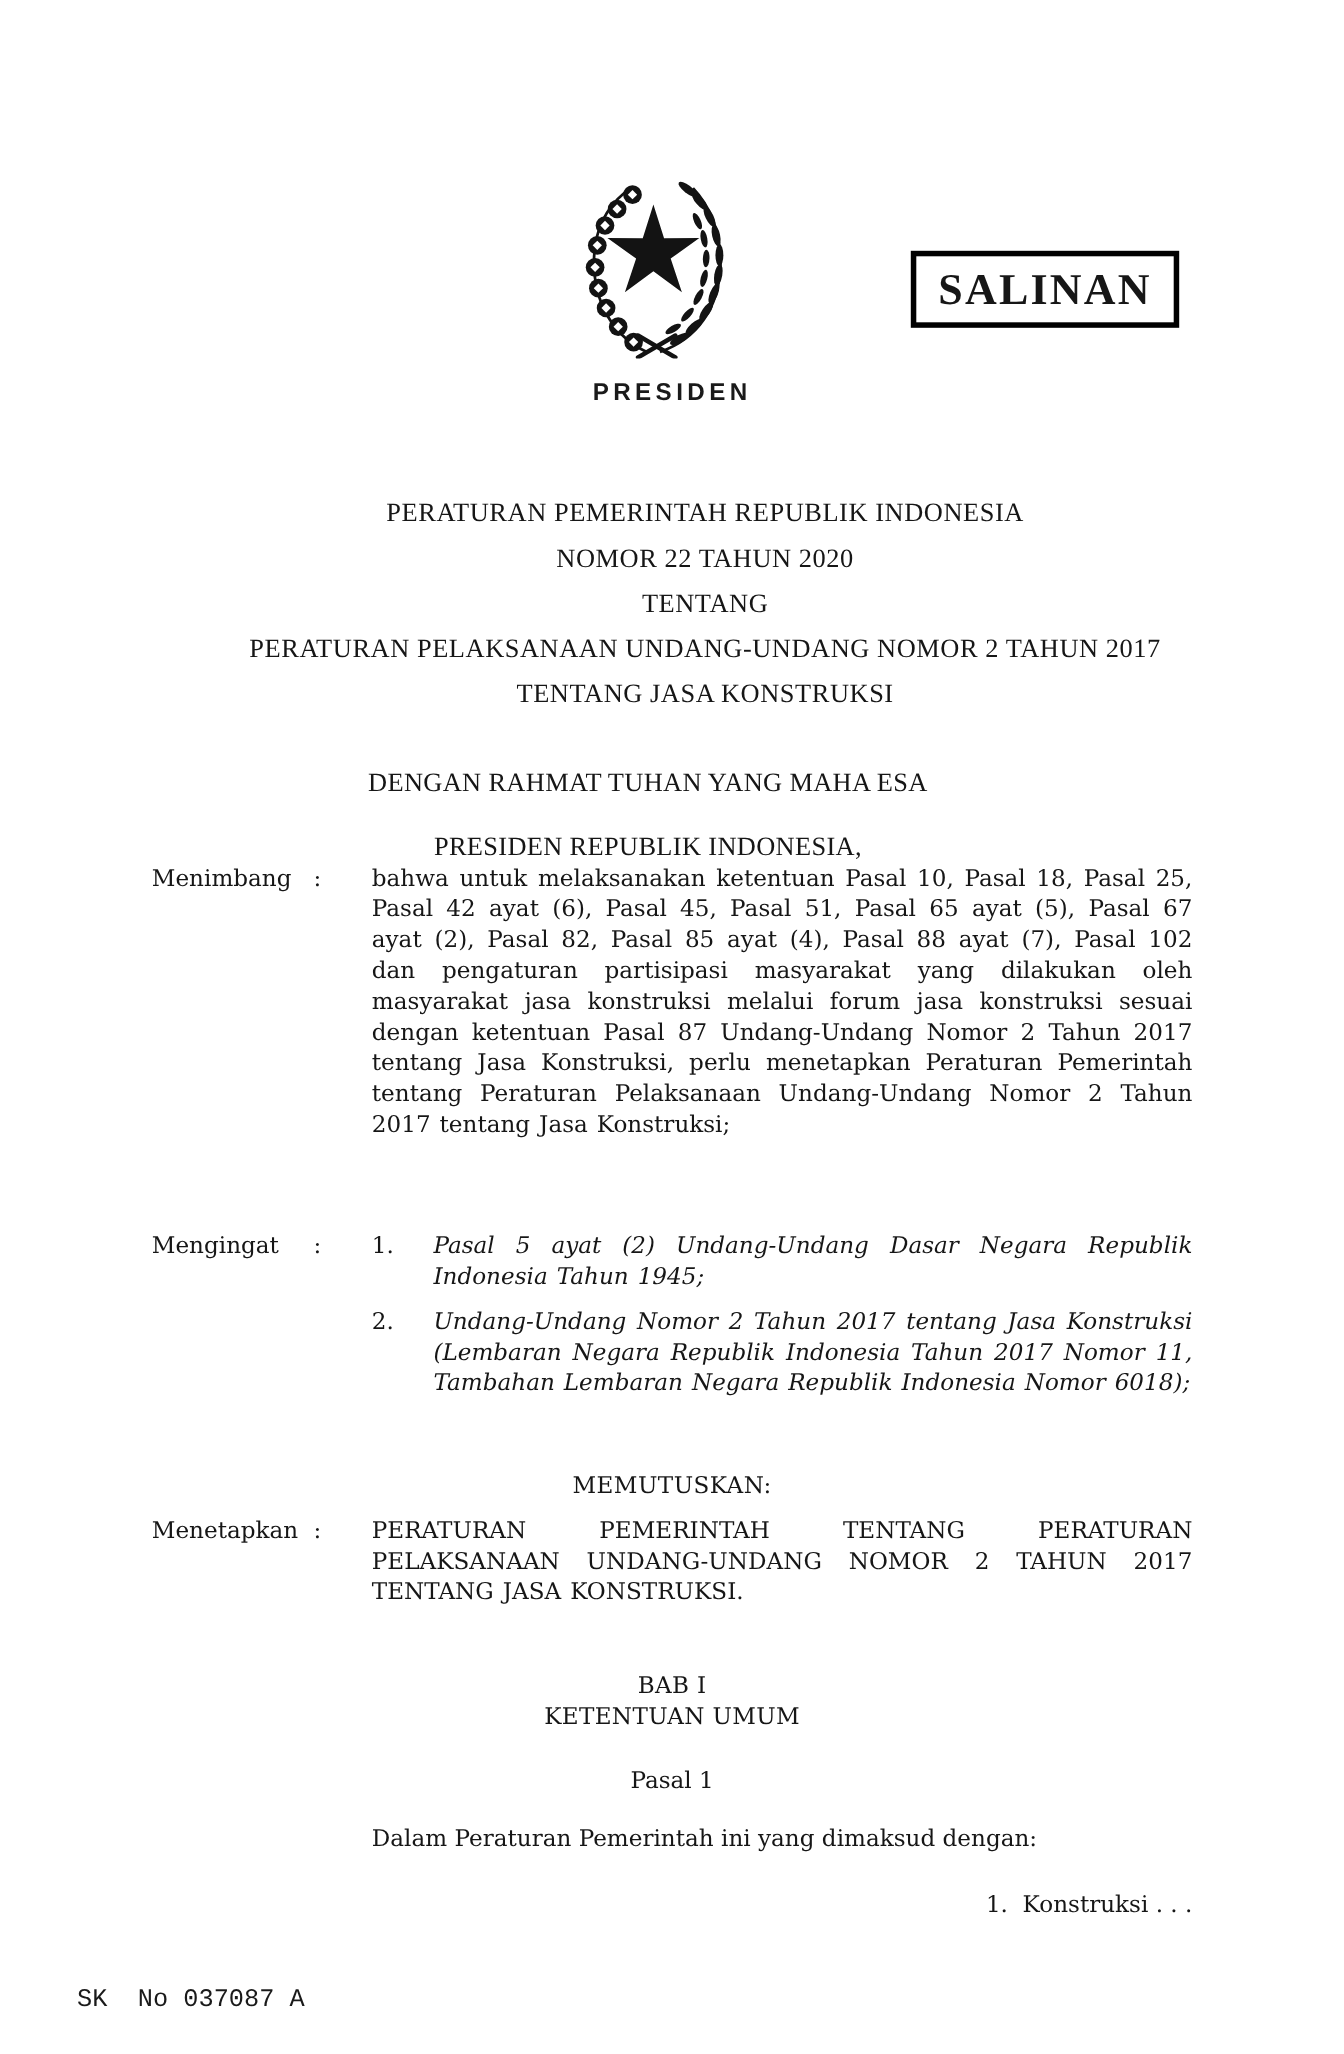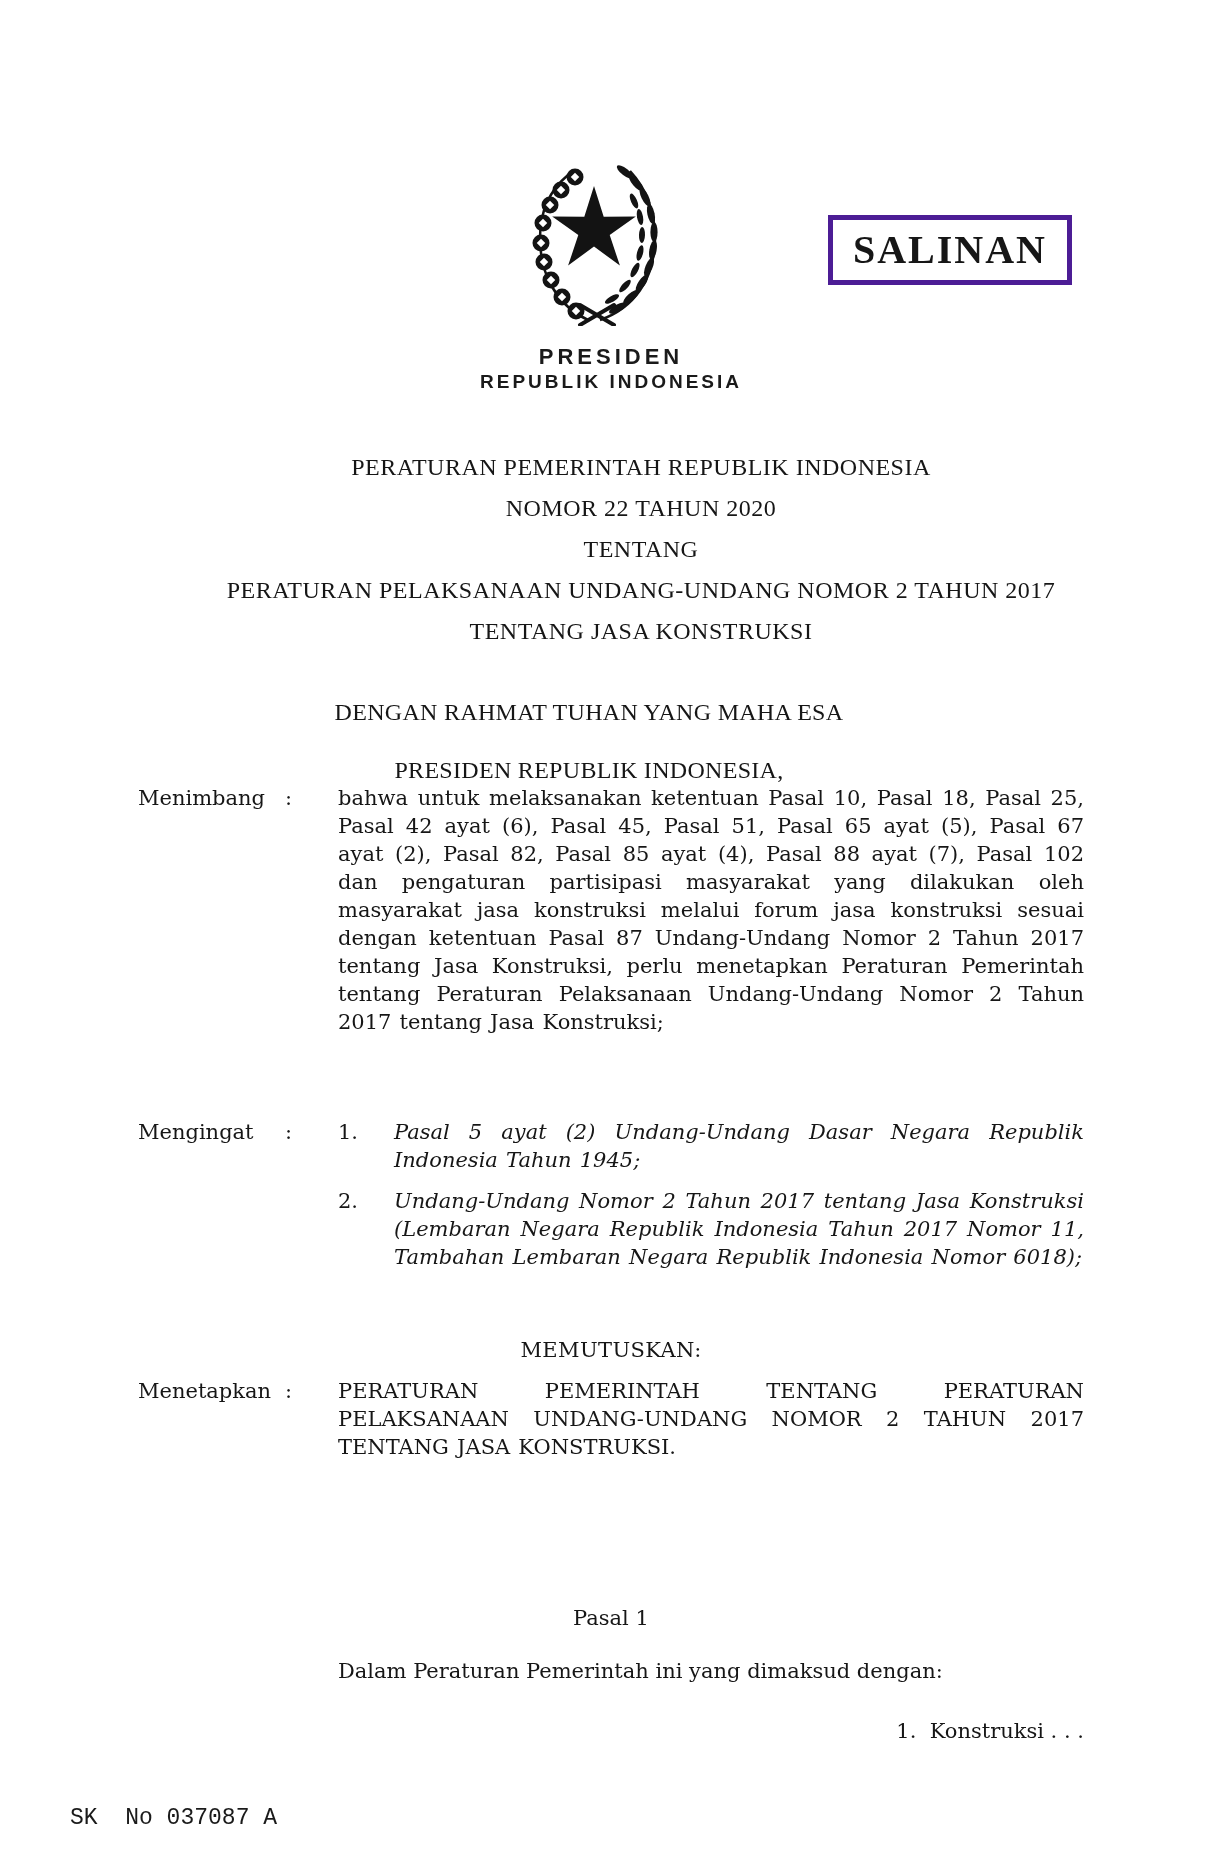--- a/index.html
+++ b/index.html
@@ -20,24 +20,24 @@
   .emblem {
     position: absolute;
     left: 518px;
     top: 158px;
     width: 152px;
     height: 168px;
   }
   .stamp {
     position: absolute;
     left: 828px;
-    top: 215px;
+    top: 228px;
     width: 244px;
     height: 70px;
-    border: 5px solid #4c1d95;
+    border: 5px solid #000000;
     box-sizing: border-box;
     display: flex;
     align-items: center;
     justify-content: center;
     font-family: "Liberation Serif", "DejaVu Serif", serif;
     font-weight: 700;
     font-size: 40px;
     letter-spacing: 2px;
   }
   .letterhead {
@@ -191,21 +191,20 @@
 
     <polygon fill="#131313" points="76,28 85.7,58.7 117.8,58.4 91.7,77.1 101.9,107.6 76,88.5 50.1,107.6 60.3,77.1 34.2,58.4 66.3,58.7"></polygon>
   </svg>
 
   <div class="stamp">
     <span>SALINAN</span>
   </div>
 
   <div class="letterhead">
     <div class="lh1">PRESIDEN</div>
-    <div class="lh2">REPUBLIK INDONESIA</div>
   </div>
 
   <div class="centered title-block">
     <div>PERATURAN PEMERINTAH REPUBLIK INDONESIA</div>
     <div>NOMOR 22 TAHUN 2020</div>
     <div>TENTANG</div>
     <div>PERATURAN PELAKSANAAN UNDANG-UNDANG NOMOR 2 TAHUN 2017</div>
     <div>TENTANG JASA KONSTRUKSI</div>
   </div>
 
@@ -236,20 +235,24 @@
   </div>
 
   <div class="centered h-memutuskan">MEMUTUSKAN:</div>
 
   <div class="row row-menetapkan">
     <div class="cell-label">Menetapkan</div>
     <div class="cell-colon">:</div>
     <div class="cell-body">PERATURAN PEMERINTAH TENTANG PERATURAN PELAKSANAAN UNDANG-UNDANG NOMOR 2 TAHUN 2017 TENTANG JASA KONSTRUKSI.</div>
   </div>
 
+  <div class="centered chapter-block">
+    <div>BAB I</div>
+    <div>KETENTUAN UMUM</div>
+  </div>
 
   <div class="centered article-heading">Pasal 1</div>
 
   <div class="article-intro">Dalam Peraturan Pemerintah ini yang dimaksud dengan:</div>
 
   <div class="catchword">1.  Konstruksi . . .</div>
 
   <div class="footer-code">SK  No 037087 A</div>
 
 </div>

